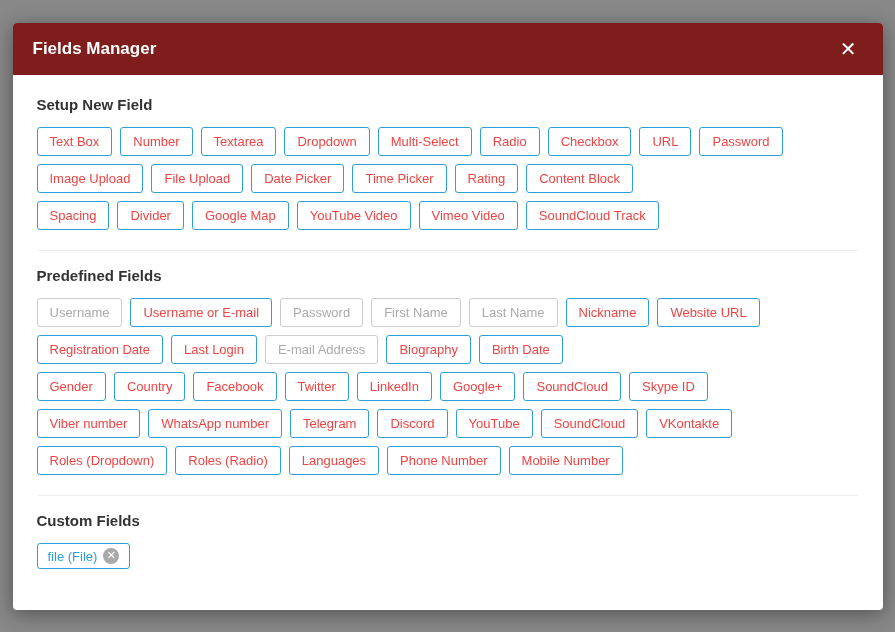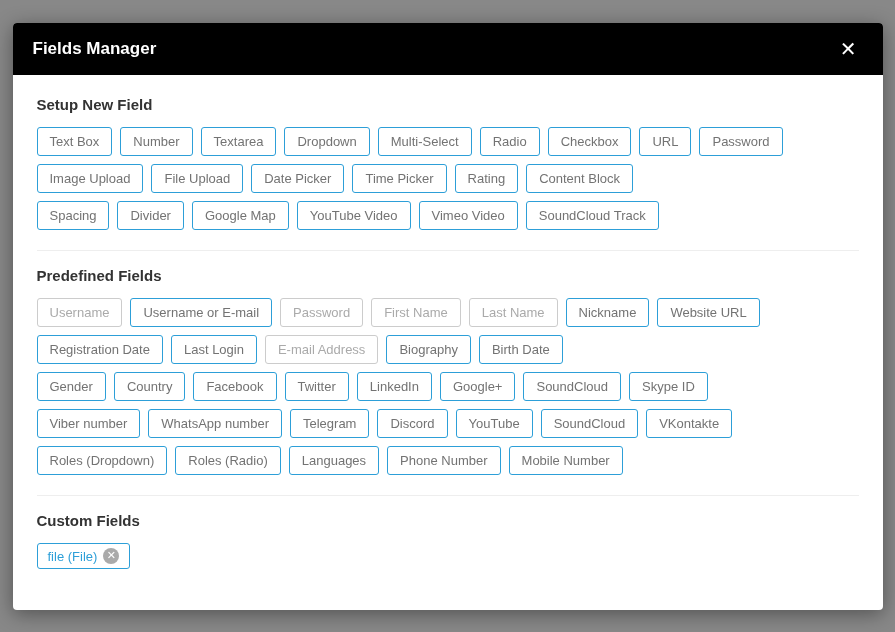--- a/index.html
+++ b/index.html
@@ -19,21 +19,21 @@
       align-items: center;
     }
     .modal {
       background: #fff;
       width: 870px;
       border-radius: 4px;
       overflow: hidden;
       box-shadow: 0 4px 20px rgba(0,0,0,0.4);
     }
     .modal-header {
-      background: #000000;
+      background: #7f1d1d;
       color: #fff;
       padding: 14px 20px;
       display: flex;
       justify-content: space-between;
       align-items: center;
     }
     .modal-header-title {
       font-size: 17px;
       font-weight: 600;
     }
@@ -60,21 +60,21 @@
     .section { margin-bottom: 20px; }
     .btn-group {
       display: flex;
       flex-wrap: wrap;
       gap: 8px;
       margin-bottom: 8px;
     }
     .field-btn {
       border: 1px solid #2d9fd8;
       background: #fff;
-      color: #737373;
+      color: #ef4444;
       border-radius: 3px;
       padding: 6px 12px;
       font-size: 13px;
       cursor: pointer;
       white-space: nowrap;
       transition: background 0.15s, color 0.15s;
     }
     .field-btn.disabled {
       border-color: #ccc;
       color: #aaa;

